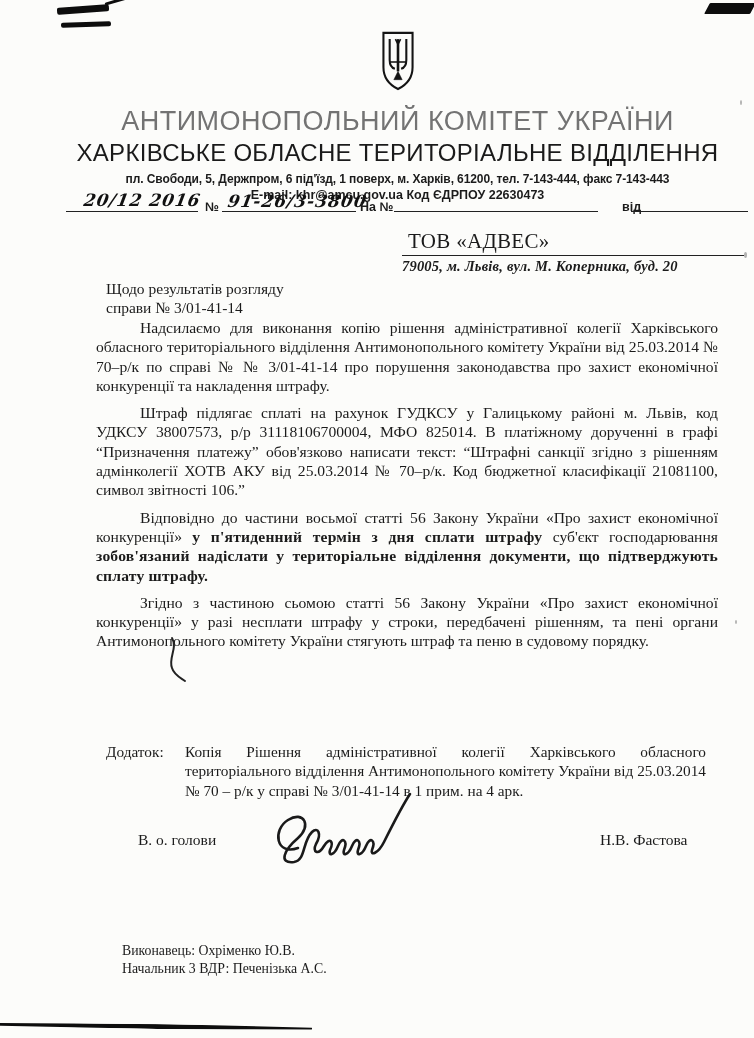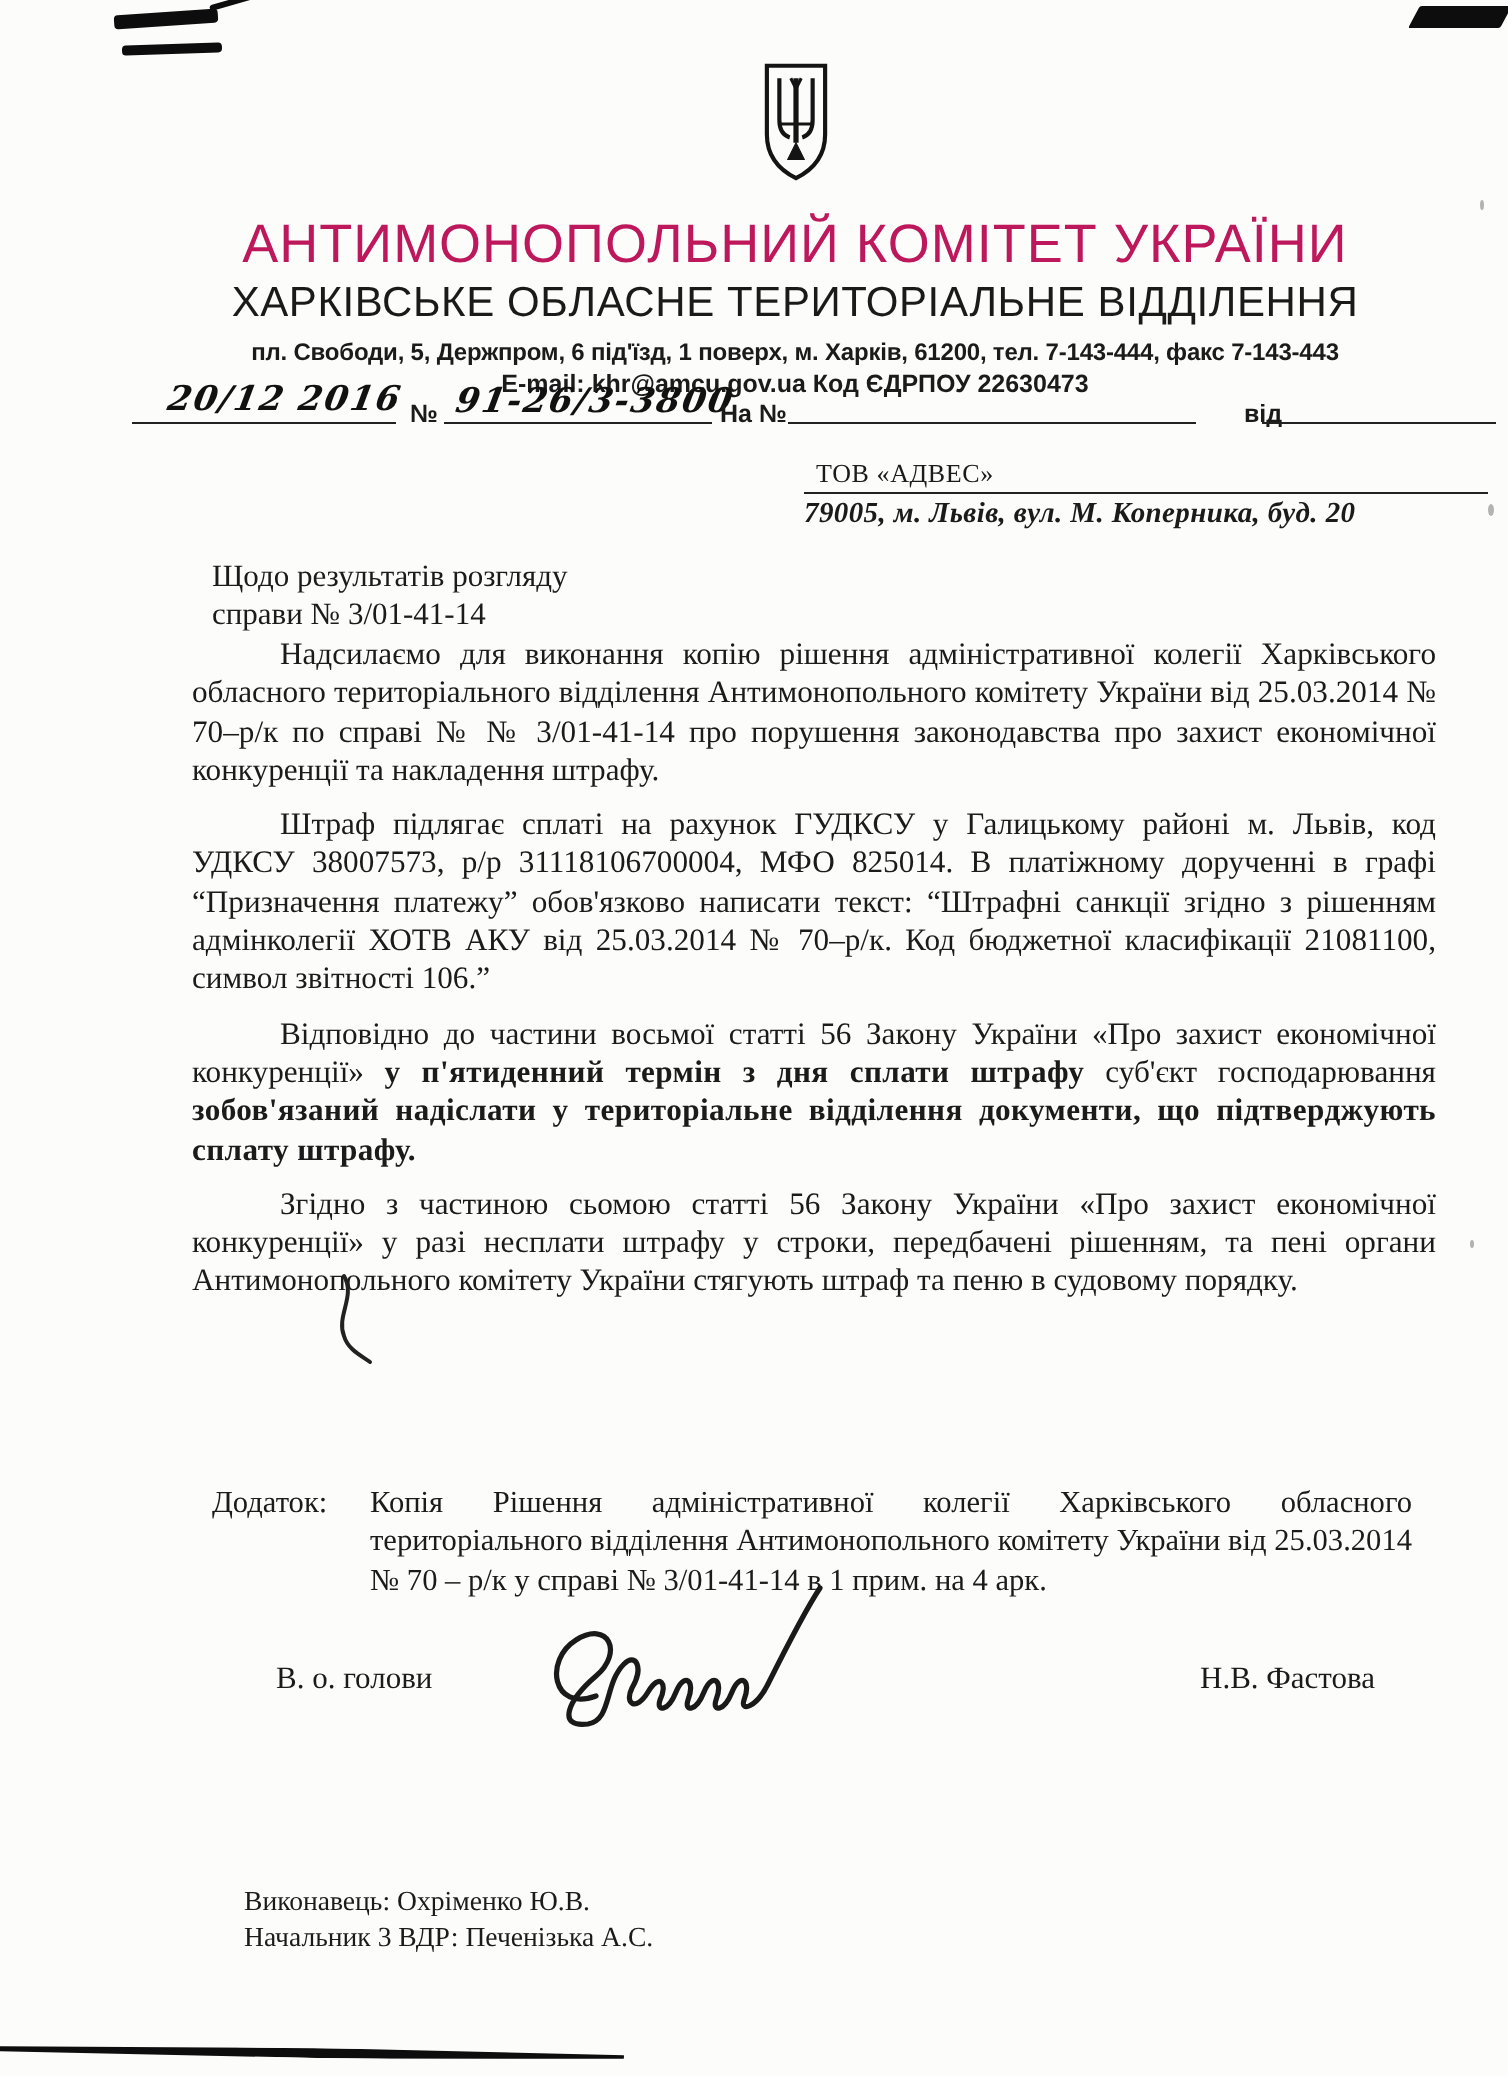--- a/index.html
+++ b/index.html
@@ -22,25 +22,25 @@
   .a-tl2{left:61px;top:22px;width:50px;height:5px;transform:rotate(-2deg);border-radius:2px;}
   .a-tr{right:1px;top:3px;width:46px;height:11px;transform:skewX(-28deg);border-radius:1px;}
   .a-bl{left:-4px;top:1024px;width:316px;height:5px;transform:rotate(0.7deg);border-radius:2px;
         clip-path:polygon(0 20%,55% 0,100% 35%,100% 70%,55% 100%,0 70%);}
   
   .header{position:absolute;left:65px;top:30px;width:665px;text-align:center;}
   .emblem{width:52px;height:64px;display:inline-block;}
   .org-name{
     font-family:"Liberation Sans", sans-serif;
     font-size:27px;letter-spacing:.5px;font-weight:400;
-    margin-top:8px;white-space:nowrap;color:#be185d;
+    margin-top:8px;white-space:nowrap;color:#737373;
   }
   .org-branch{
     font-family:"Liberation Sans", sans-serif;
-    font-size:21px;letter-spacing:.3px;font-weight:400;
+    font-size:24px;letter-spacing:.3px;font-weight:400;
     margin-top:2px;white-space:nowrap;color:#1a1a1a;
   }
   .org-address{
     font-family:"Liberation Sans", sans-serif;
     font-size:12px;font-weight:700;margin-top:5px;white-space:nowrap;letter-spacing:-0.1px;
   }
   .org-contact{
     font-family:"Liberation Sans", sans-serif;
     font-size:12.5px;font-weight:700;margin-top:2px;white-space:nowrap;
   }
@@ -55,21 +55,21 @@
   }
   .ref-label{
     font-family:"Liberation Sans", sans-serif;
     font-size:12.5px;font-weight:700;position:absolute;bottom:6px;
   }
   .blank-line{position:absolute;border-bottom:1.6px solid #222;height:1px;bottom:8px;}
   .hand-date{position:absolute;left:84px;bottom:10px;}
   .hand-number{position:absolute;left:228px;bottom:9px;}
   
   .recipient{position:absolute;left:402px;top:229px;width:342px;}
-  .recipient-name{font-size:13px;letter-spacing:.3px;padding-left:6px;}
+  .recipient-name{font-size:21px;letter-spacing:.3px;padding-left:6px;}
   .recipient-rule{border-bottom:1.5px solid #222;margin-top:1px;width:100%;}
   .recipient-address{font-size:14.5px;font-style:italic;font-weight:700;margin-top:2px;letter-spacing:.2px;}
   
   .subject{position:absolute;left:106px;top:279px;font-size:15.5px;line-height:19px;}
   
   .body-text{
     position:absolute;left:96px;top:318px;width:622px;
     font-size:15.6px;line-height:19.3px;text-align:justify;
   }
   .body-text p{margin:0 0 8px 0;text-indent:44px;}

